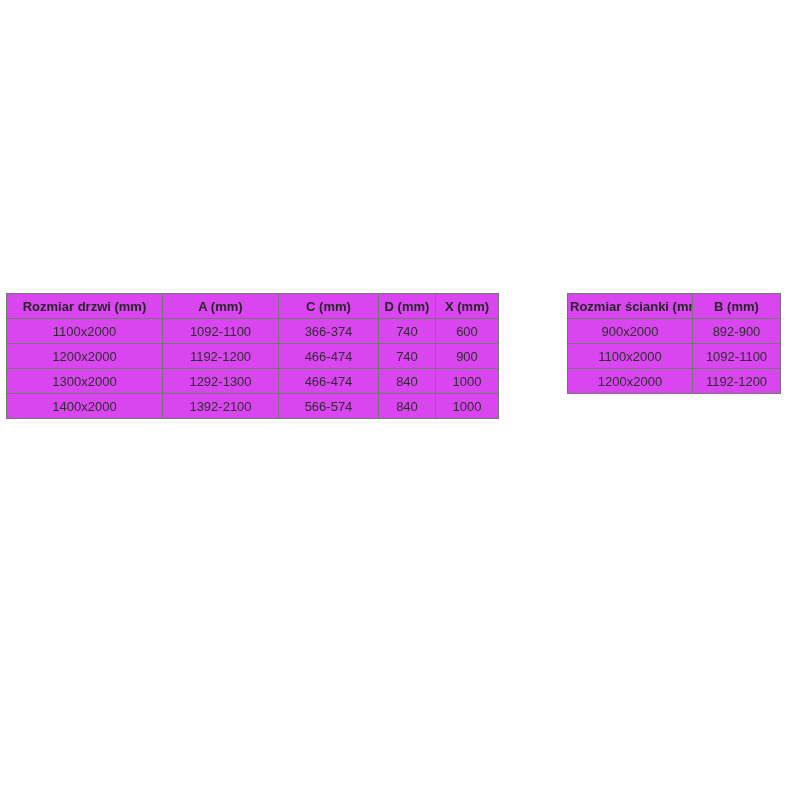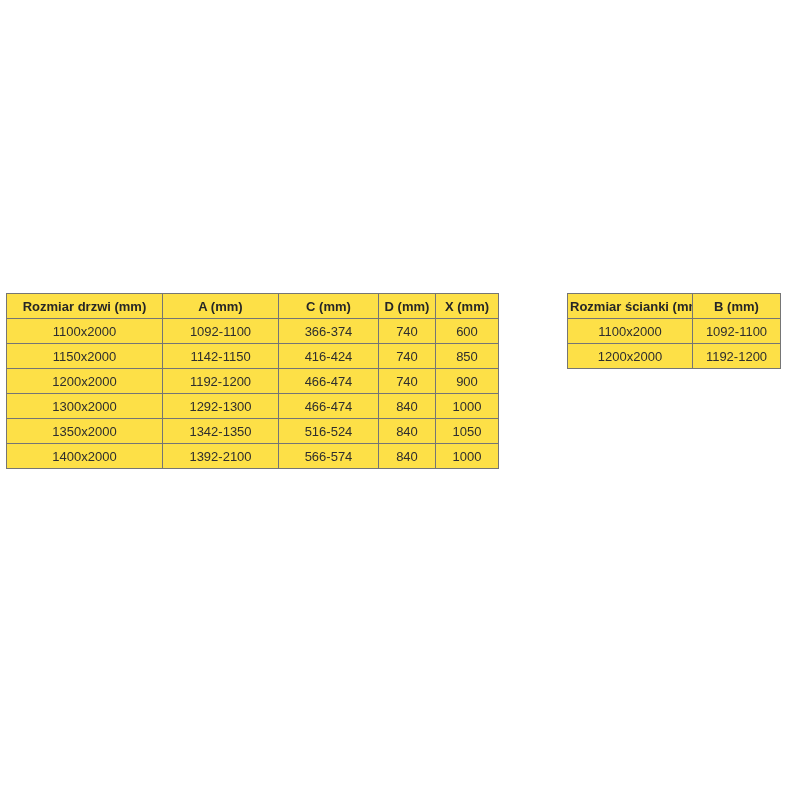--- a/index.html
+++ b/index.html
@@ -13,21 +13,21 @@
   .canvas {
     position: relative;
     width: 800px;
     height: 800px;
     background: #ffffff;
   }
   table.spec {
     position: absolute;
     border-collapse: collapse;
     table-layout: fixed;
-    background: #fde047;
+    background: #d946ef;
   }
   table.spec th,
   table.spec td {
     border: 1px solid #757575;
     text-align: center;
     vertical-align: middle;
     height: 25px;
     font-size: 13px;
     color: #2e2e2e;
     white-space: nowrap;
@@ -73,46 +73,32 @@
     </thead>
     <tbody>
       <tr>
         <td>1100x2000</td>
         <td>1092-1100</td>
         <td>366-374</td>
         <td>740</td>
         <td>600</td>
       </tr>
       <tr>
-        <td>1150x2000</td>
-        <td>1142-1150</td>
-        <td>416-424</td>
-        <td>740</td>
-        <td>850</td>
-      </tr>
-      <tr>
         <td>1200x2000</td>
         <td>1192-1200</td>
         <td>466-474</td>
         <td>740</td>
         <td>900</td>
       </tr>
       <tr>
         <td>1300x2000</td>
         <td>1292-1300</td>
         <td>466-474</td>
         <td>840</td>
         <td>1000</td>
-      </tr>
-      <tr>
-        <td>1350x2000</td>
-        <td>1342-1350</td>
-        <td>516-524</td>
-        <td>840</td>
-        <td>1050</td>
       </tr>
       <tr>
         <td>1400x2000</td>
         <td>1392-2100</td>
         <td>566-574</td>
         <td>840</td>
         <td>1000</td>
       </tr>
     </tbody>
   </table>
@@ -123,20 +109,24 @@
       <col style="width:88px">
     </colgroup>
     <thead>
       <tr>
         <th>Rozmiar ścianki (mm)</th>
         <th>B (mm)</th>
       </tr>
     </thead>
     <tbody>
       <tr>
+        <td>900x2000</td>
+        <td>892-900</td>
+      </tr>
+      <tr>
         <td>1100x2000</td>
         <td>1092-1100</td>
       </tr>
       <tr>
         <td>1200x2000</td>
         <td>1192-1200</td>
       </tr>
     </tbody>
   </table>
 

